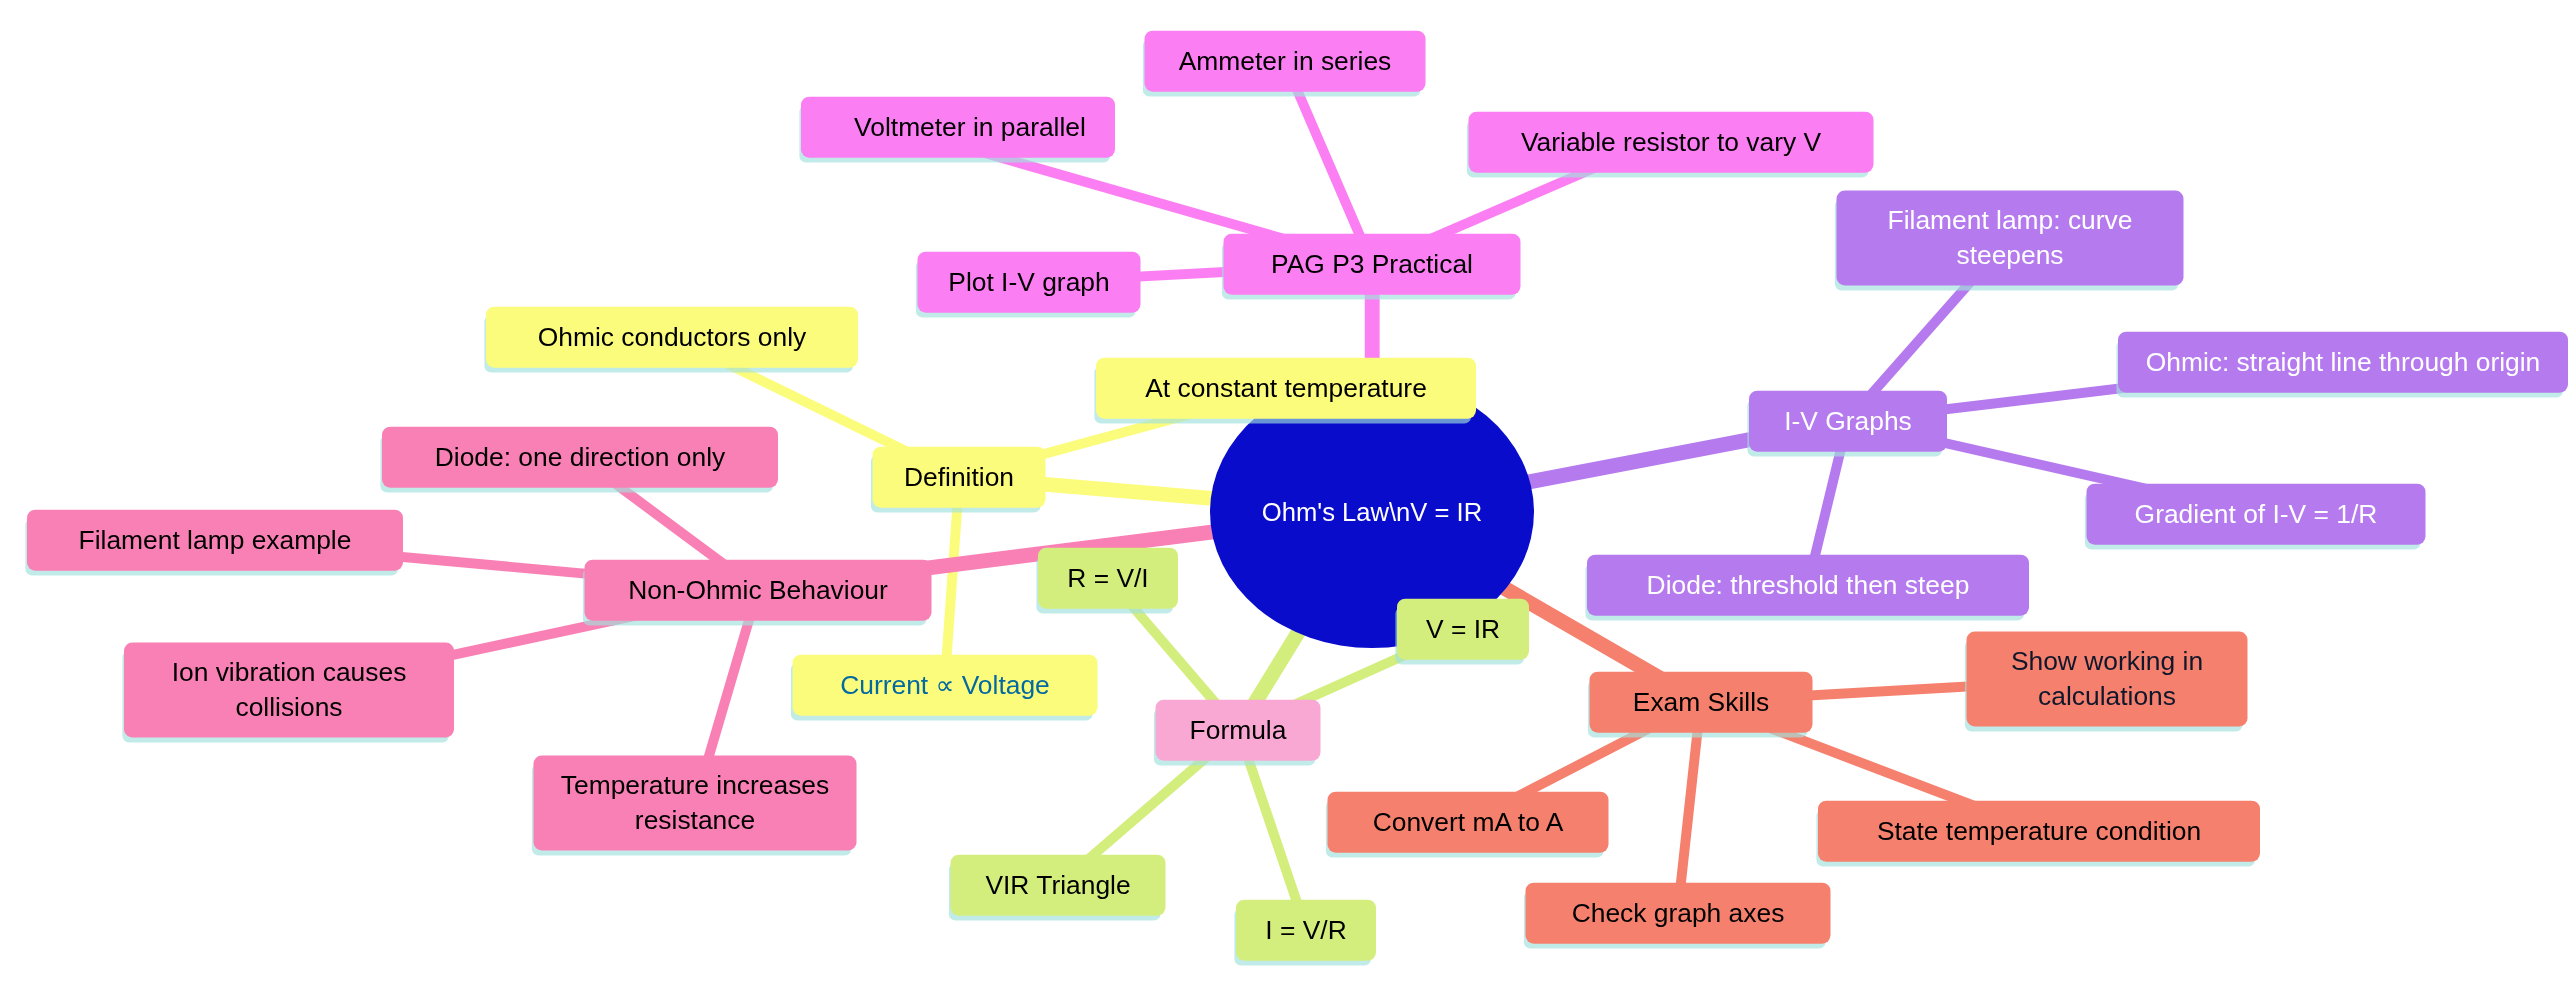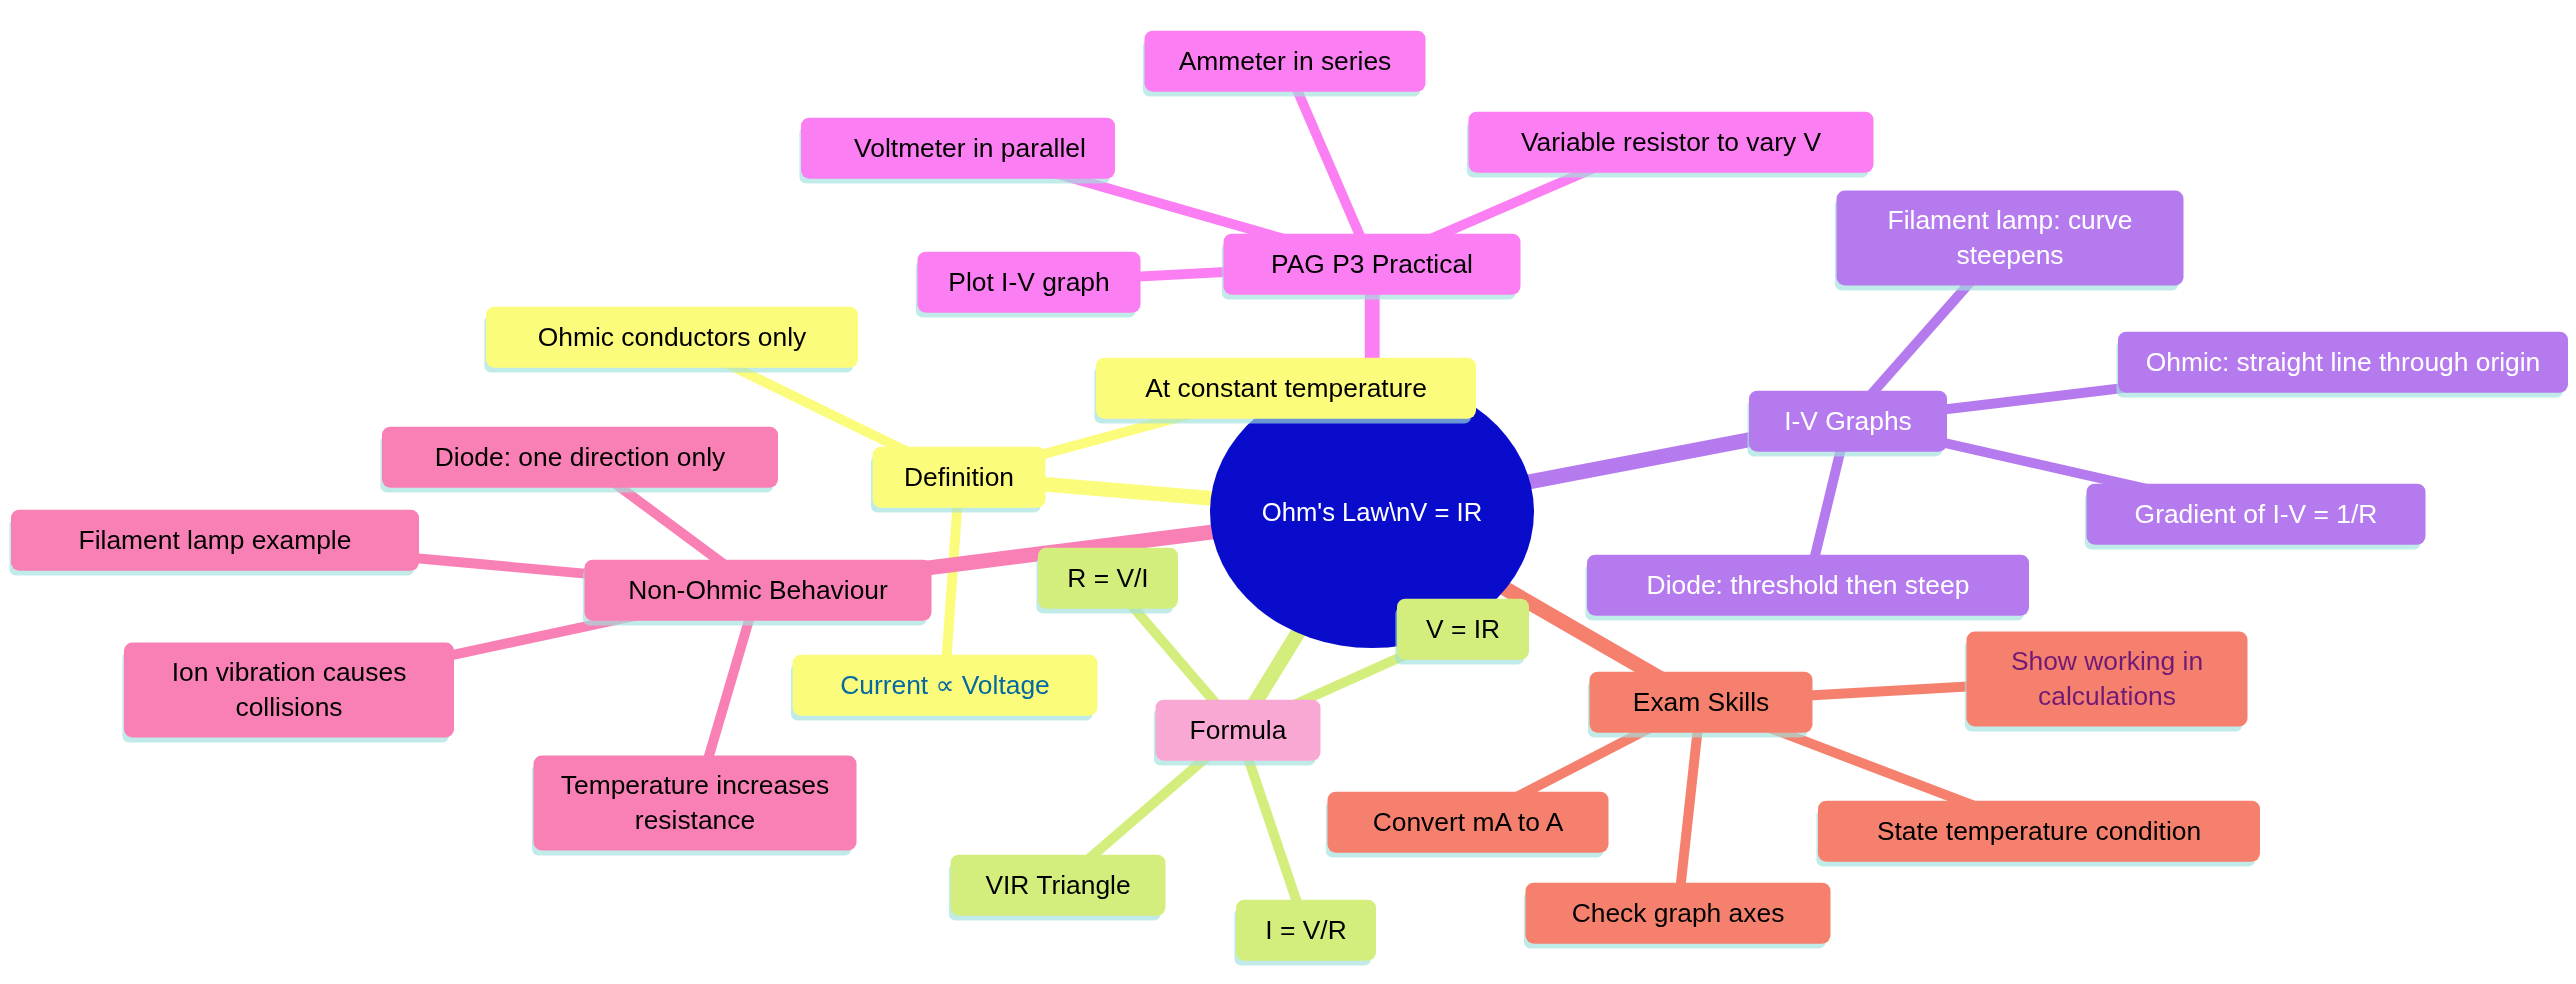--- a/index.html
+++ b/index.html
@@ -89,47 +89,47 @@
     <line class="e2" x1="2060" y1="850" x2="2552" y2="822" stroke="#f6806e"></line>
     <line class="e2" x1="2060" y1="850" x2="1778" y2="996" stroke="#f6806e"></line>
     <line class="e2" x1="2060" y1="850" x2="2470" y2="1006" stroke="#f6806e"></line>
     <line class="e2" x1="2060" y1="850" x2="2032" y2="1106" stroke="#f6806e"></line>
   </svg>
 
   <div class="root" style="left: 1372px; top: 512px; background: rgb(10, 12, 204); color: rgb(255, 255, 255);">Ohm's Law\nV = IR</div>
 
   <div class="node" style="left: 1372px; top: 264px; width: 297px; background: rgb(251, 126, 242); color: rgb(0, 0, 0);">PAG P3 Practical</div>
   <div class="node" style="left: 1285px; top: 61px; width: 281px; background: rgb(251, 126, 242); color: rgb(0, 0, 0);">Ammeter in series</div>
-  <div class="node" style="left: 958px; top: 148px; width: 314px; background: rgb(251, 126, 242); color: rgb(0, 0, 0); padding-left: 42px;">Voltmeter in parallel</div>
+  <div class="node" style="left: 958px; top: 127px; width: 314px; background: rgb(251, 126, 242); color: rgb(0, 0, 0); padding-left: 42px;">Voltmeter in parallel</div>
   <div class="node" style="left: 1655px; top: 142px; width: 405px; background: rgb(251, 126, 242); color: rgb(0, 0, 0); margin-left: 16px;">Variable resistor to vary V</div>
   <div class="node" style="left: 1029px; top: 282px; width: 223px; background: rgb(251, 126, 242); color: rgb(0, 0, 0);">Plot I-V graph</div>
 
   <div class="node" style="left: 959px; top: 477px; width: 173px; background: rgb(252, 252, 124); color: rgb(0, 0, 0);">Definition</div>
   <div class="node" style="left: 672px; top: 337px; width: 372px; background: rgb(252, 252, 124); color: rgb(0, 0, 0);">Ohmic conductors only</div>
   <div class="node" style="left: 1286px; top: 388px; width: 380px; background: rgb(252, 252, 124); color: rgb(0, 0, 0);">At constant temperature</div>
   <div class="node" style="left: 945px; top: 685px; width: 305px; background: rgb(252, 252, 124); color: #0369a1;">Current ∝ Voltage</div>
 
   <div class="node" style="left: 758px; top: 590px; width: 347px; background: rgb(249, 128, 181); color: rgb(0, 0, 0);">Non-Ohmic Behaviour</div>
   <div class="node" style="left: 580px; top: 457px; width: 396px; background: rgb(249, 128, 181); color: rgb(0, 0, 0);">Diode: one direction only</div>
-  <div class="node" style="left: 215px; top: 540px; width: 408px; background: rgb(249, 128, 181); color: rgb(0, 0, 0);">Filament lamp example</div>
+  <div class="node" style="left: 215px; top: 540px; width: 376px; background: rgb(249, 128, 181); color: rgb(0, 0, 0);">Filament lamp example</div>
   <div class="node" style="left: 289px; top: 690px; width: 330px; background: rgb(249, 128, 181); color: rgb(0, 0, 0);">Ion vibration causes collisions</div>
   <div class="node" style="left: 695px; top: 803px; width: 323px; background: rgb(249, 128, 181); color: rgb(0, 0, 0);">Temperature increases resistance</div>
 
   <div class="node" style="left: 1848px; top: 421px; width: 198px; background: rgb(181, 123, 238); color: rgb(255, 255, 255);">I-V Graphs</div>
   <div class="node" style="left: 2010px; top: 238px; width: 347px; background: rgb(181, 123, 238); color: rgb(255, 255, 255);">Filament lamp: curve steepens</div>
   <div class="node" style="left: 2343px; top: 362px; width: 450px; background: rgb(181, 123, 238); color: rgb(255, 255, 255);">Ohmic: straight line through origin</div>
   <div class="node" style="left: 2256px; top: 514px; width: 339px; background: rgb(181, 123, 238); color: rgb(255, 255, 255);">Gradient of I-V = 1/R</div>
   <div class="node" style="left: 1808px; top: 585px; width: 442px; background: rgb(181, 123, 238); color: rgb(255, 255, 255);">Diode: threshold then steep</div>
 
   <div class="node" style="left: 1238px; top: 730px; width: 165px; background: #f9a8d4; color: rgb(0, 0, 0);">Formula</div>
   <div class="node" style="left: 1108px; top: 578px; width: 140px; background: rgb(212, 238, 126); color: rgb(0, 0, 0);">R = V/I</div>
   <div class="node" style="left: 1463px; top: 629px; width: 132px; background: rgb(212, 238, 126); color: rgb(0, 0, 0);">V = IR</div>
   <div class="node" style="left: 1058px; top: 885px; width: 215px; background: rgb(212, 238, 126); color: rgb(0, 0, 0);">VIR Triangle</div>
   <div class="node" style="left: 1306px; top: 930px; width: 140px; background: rgb(212, 238, 126); color: rgb(0, 0, 0);">I = V/R</div>
 
   <div class="node" style="left: 1701px; top: 702px; width: 223px; background: rgb(246, 128, 110); color: rgb(0, 0, 0);">Exam Skills</div>
-  <div class="node" style="left: 2107px; top: 679px; width: 281px; background: rgb(246, 128, 110); color: #701a75;">Show working in calculations</div>
+  <div class="node" style="left: 2107px; top: 679px; width: 281px; background: rgb(246, 128, 110); color: #0f172a;">Show working in calculations</div>
   <div class="node" style="left: 1468px; top: 822px; width: 281px; background: rgb(246, 128, 110); color: rgb(0, 0, 0);">Convert mA to A</div>
   <div class="node" style="left: 2039px; top: 831px; width: 442px; background: rgb(246, 128, 110); color: rgb(0, 0, 0);">State temperature condition</div>
   <div class="node" style="left: 1678px; top: 913px; width: 305px; background: rgb(246, 128, 110); color: rgb(0, 0, 0);">Check graph axes</div>
 
 </div>
 
 
 </body></html>

